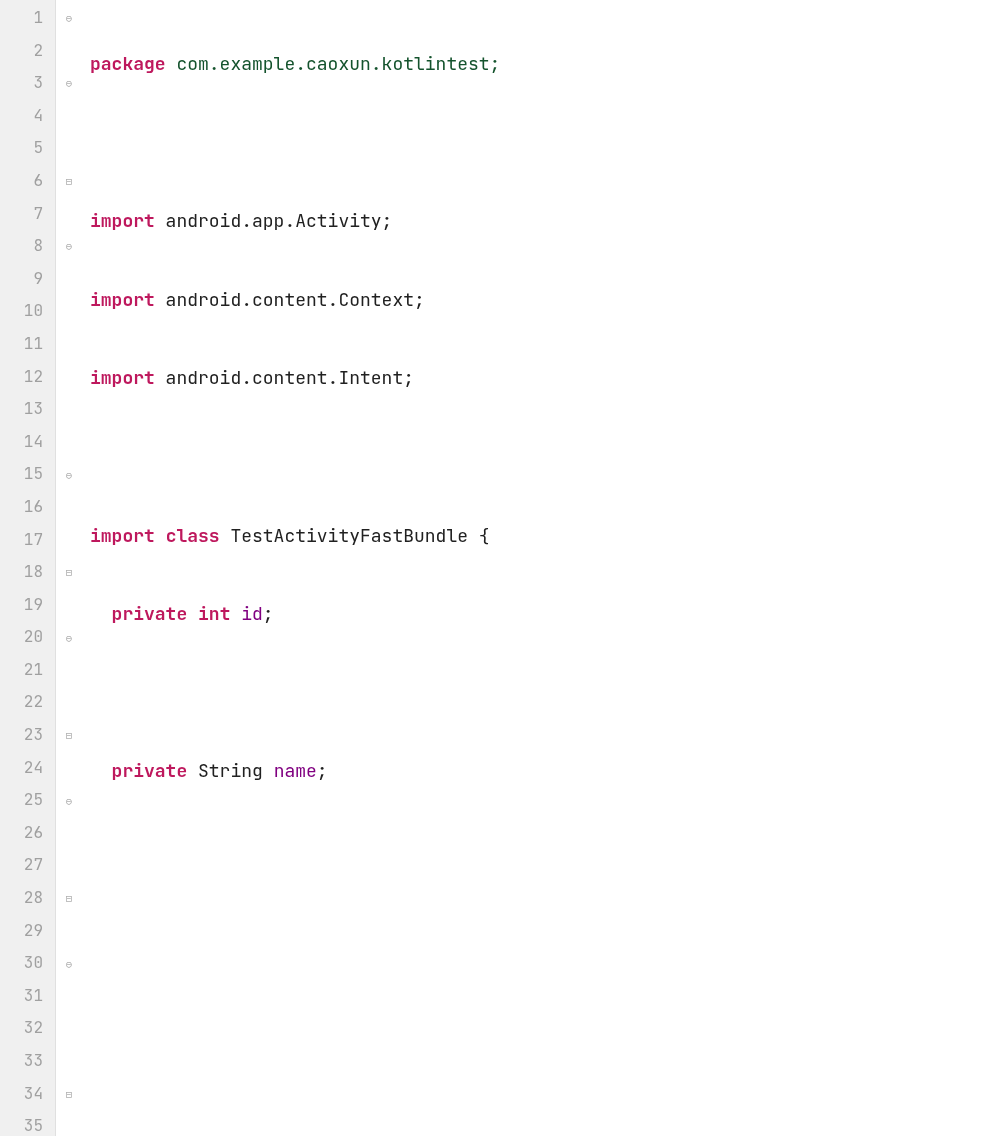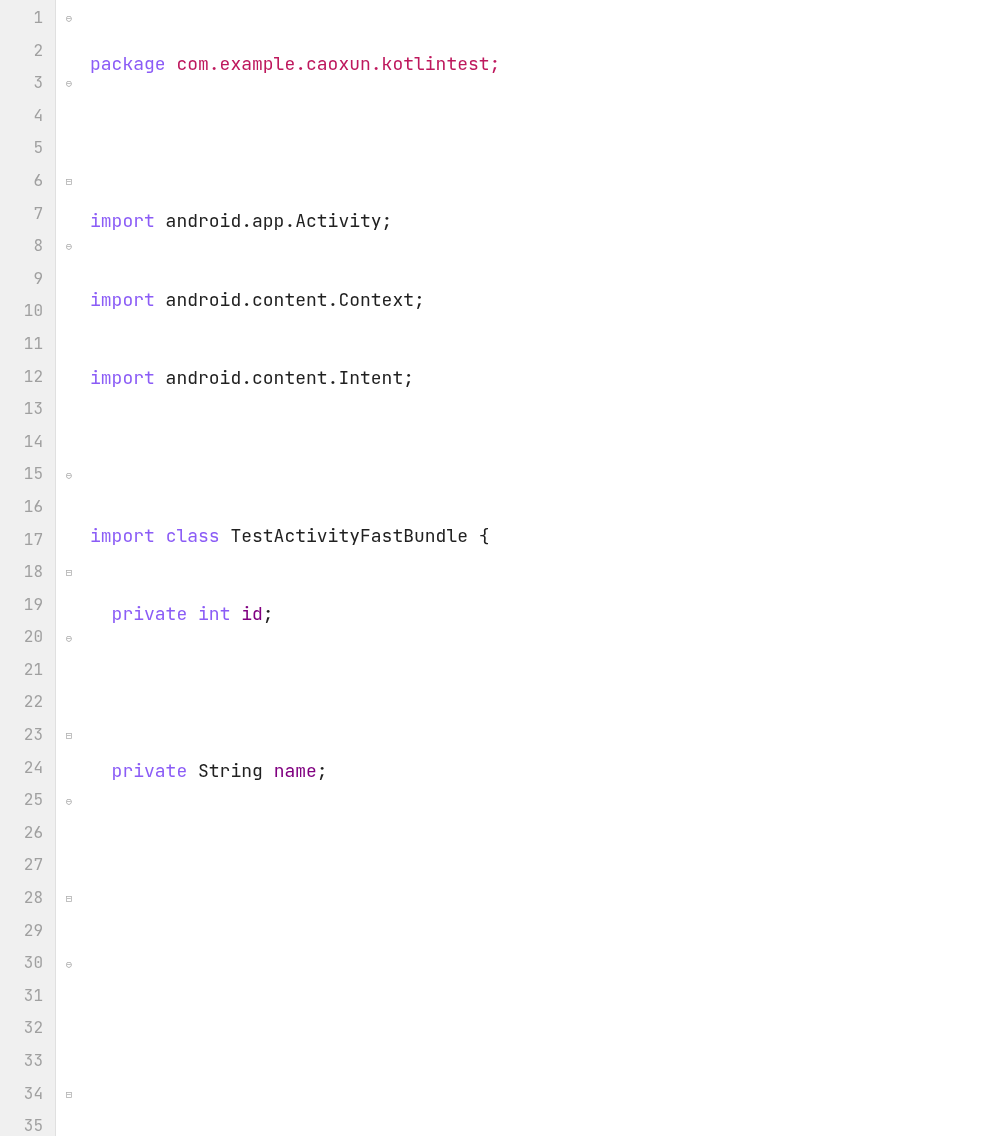--- a/index.html
+++ b/index.html
@@ -48,22 +48,22 @@
     padding-top: 2px;
     padding-left: 8px;
     white-space: pre;
     overflow: hidden;
   }
   .code-line {
     height: 32.6px;
     line-height: 32.6px;
     color: #212121;
   }
-  .kw { color: #8b5cf6; font-weight: normal; }
-  .pkg { color: #be185d; }
+  .kw { color: #be185d; font-weight: bold; }
+  .pkg { color: #14532d; }
   .field { color: #800080; font-weight: normal; }
 </style>
 </head>
 <body>
 
 <div class="gutter" id="gutter">
     <div class="gutter-line">1</div>
     <div class="gutter-line">2</div>
     <div class="gutter-line">3</div>
     <div class="gutter-line">4</div>

